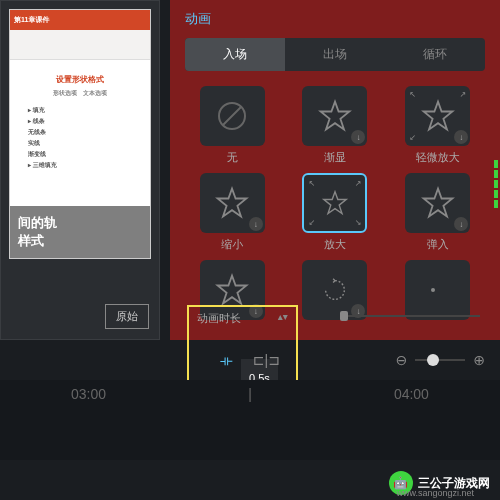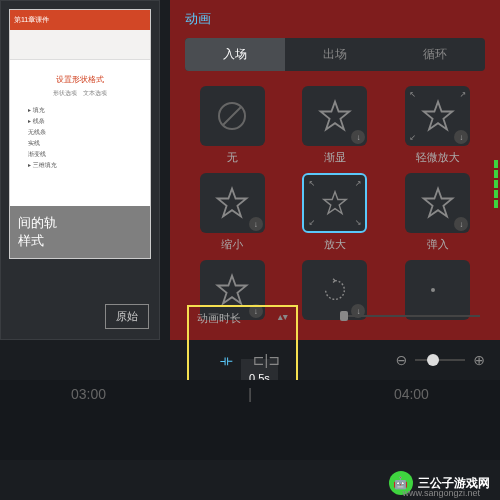--- a/index.html
+++ b/index.html
@@ -1,19 +1,19 @@
 <!DOCTYPE html>
 <html><head>
 <meta charset="utf-8">
 <style>
 * { margin: 0; padding: 0; box-sizing: border-box; }
 body { width: 500px; height: 500px; background: #1a1d21; font-family: "Microsoft YaHei", sans-serif; overflow: hidden; position: relative; }
 
 .left-panel { position: absolute; left: 0; top: 0; width: 160px; height: 340px; background: #2a2d31; border: 1px solid #3a3d41; }
-.ppt-thumb { margin: 8px; background: #fff; height: 250px; border: 1px solid #ccc; position: relative; overflow: hidden; }
+.ppt-thumb { margin: 8px; background: #fff; height: 250px; border: 1px solid #ccc; position: relative; overflow: hidden; font-weight: bold; }
 .ppt-ribbon { height: 20px; background: #d24726; display: flex; align-items: center; padding: 0 4px; }
 .ppt-ribbon span { font-size: 7px; color: #fff; }
 .ppt-toolbar { height: 30px; background: #f3f2f1; border-bottom: 1px solid #ddd; }
 .ppt-content { padding: 10px; font-size: 7px; color: #333; }
 .ppt-title { color: #d24726; font-size: 8px; margin: 4px 0; text-align: center; }
 .ppt-list { margin-top: 8px; }
 .ppt-list div { font-size: 6px; color: #555; margin: 2px 0; padding-left: 8px; }
 .overlay-text { position: absolute; bottom: 0; left: 0; right: 0; background: rgba(0,0,0,0.5); color: #fff; font-size: 13px; padding: 8px; }
 .original-btn { position: absolute; bottom: 10px; right: 10px; border: 1px solid #888; color: #ccc; font-size: 11px; padding: 4px 10px; background: transparent; cursor: pointer; }
 
@@ -234,13 +234,13 @@
     <span>03:00</span>
     <span>|</span>
     <span>04:00</span>
   </div>
 </div>
 
 <div class="watermark">
   <div class="wm-logo"></div>
   <span class="wm-text">三公子游戏网</span>
 </div>
-<div style="position:absolute;bottom:2px;right:20px;font-size:9px;color:#888">www.sangongzi.net</div>
+<div style="position:absolute;bottom:2px;right:26px;font-size:9px;color:#888">www.sangongzi.net</div>
 
 </body></html>

